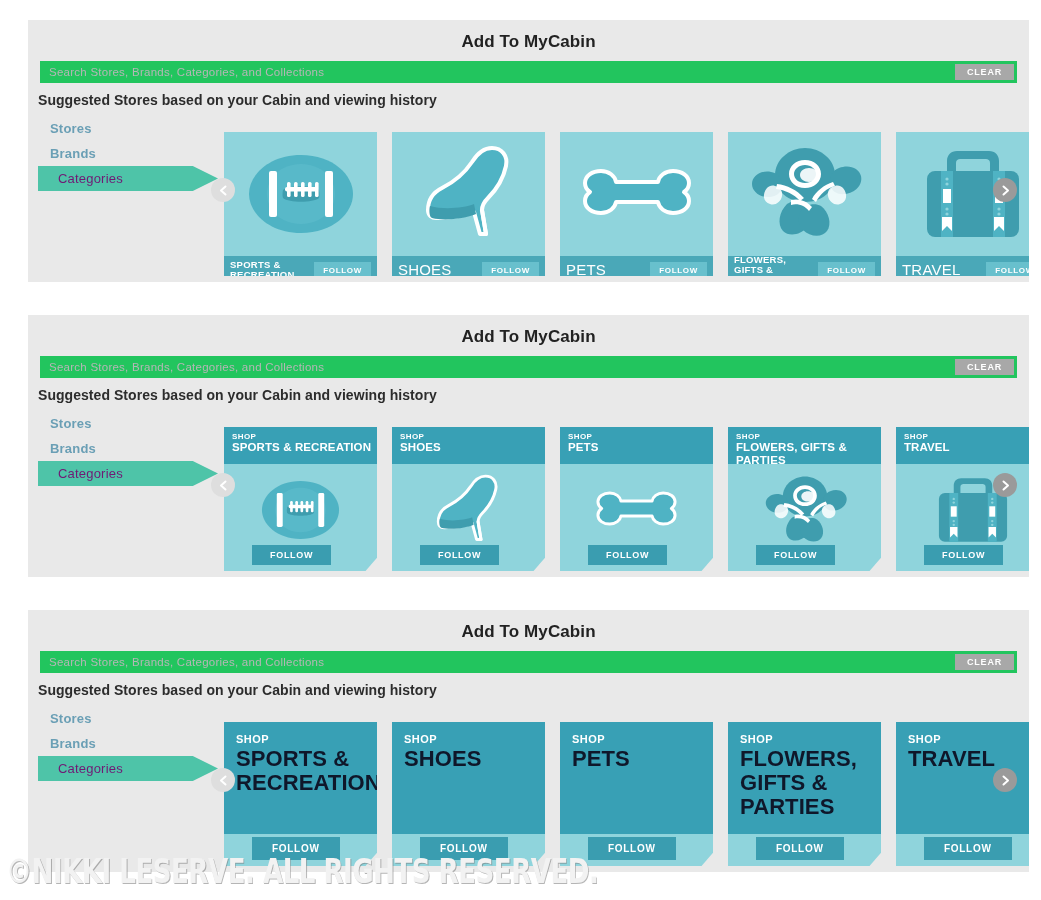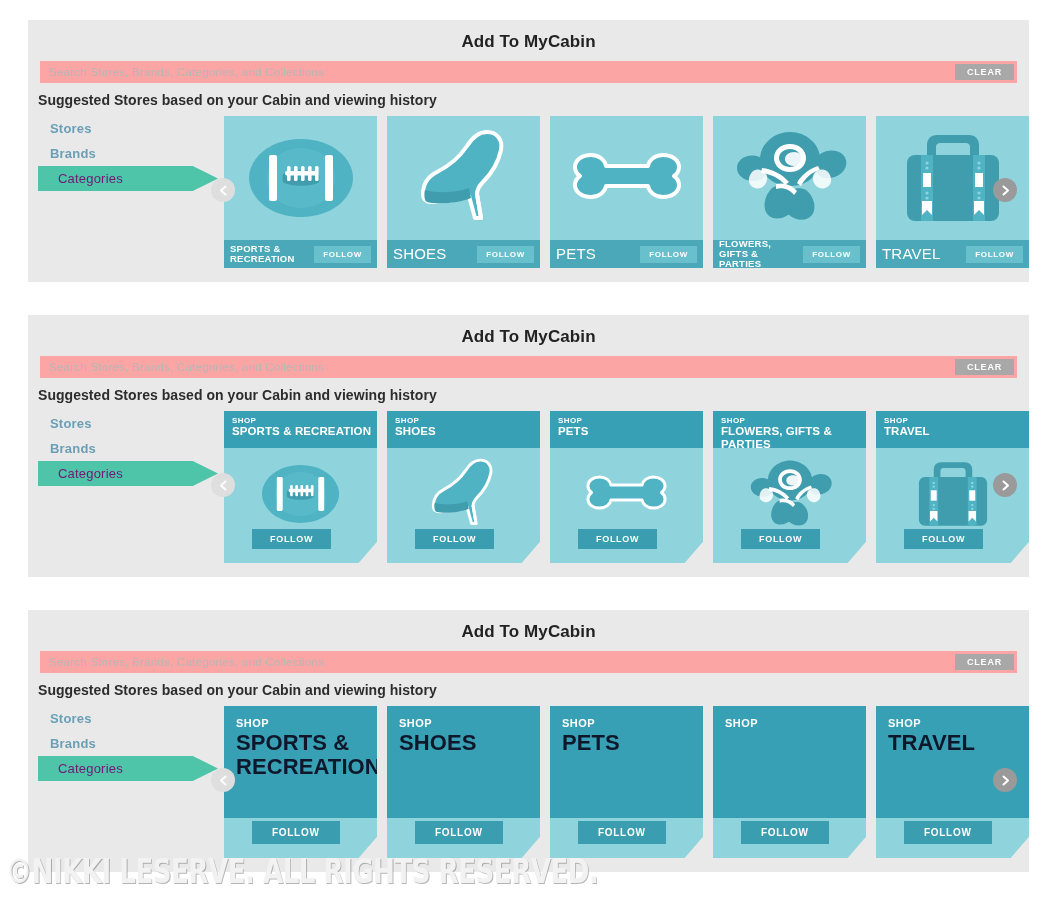--- a/index.html
+++ b/index.html
@@ -42,21 +42,21 @@
   .search-row {
     position: relative;
     margin: 9px 12px 0 12px;
     height: 22px;
   }
   .search-input {
     width: 100%;
     height: 22px;
     box-sizing: border-box;
     border: 0;
-    background: #fca5a5;
+    background: #22c55e;
     font-size: 11.5px;
     font-family: "Liberation Sans", sans-serif;
     color: #444;
     padding: 0 9px;
     outline: none;
     letter-spacing: 0.25px;
   }
   .search-input::placeholder {
     color: #b6b6b6;
     letter-spacing: 0.25px;
@@ -135,22 +135,23 @@
   .rail {
     position: absolute;
     left: 196px;
     top: 0;
     right: 0;
     height: 160px;
     overflow: hidden;
   }
   .rail-inner {
     display: flex;
-    gap: 10px;
+    gap: 15px;
     padding-left: 0;
+    margin-top: 16px;
   }
   .card {
     flex: 0 0 auto;
     width: 153px;
     height: 152px;
     position: relative;
     box-sizing: border-box;
   }
 
   
@@ -625,20 +626,23 @@
             <div class="card card-c">
               <div class="head">
                 <div class="shop">SHOP</div>
                 <div class="cat-label">PETS</div>
               </div>
               <button class="follow">FOLLOW</button>
             </div>
             <div class="card card-c">
               <div class="head">
                 <div class="shop">SHOP</div>
+                <div class="cat-label">FLOWERS,
+GIFTS &amp;
+PARTIES</div>
               </div>
               <button class="follow">FOLLOW</button>
             </div>
             <div class="card card-c">
               <div class="head">
                 <div class="shop">SHOP</div>
                 <div class="cat-label">TRAVEL</div>
               </div>
               <button class="follow">FOLLOW</button>
             </div>

